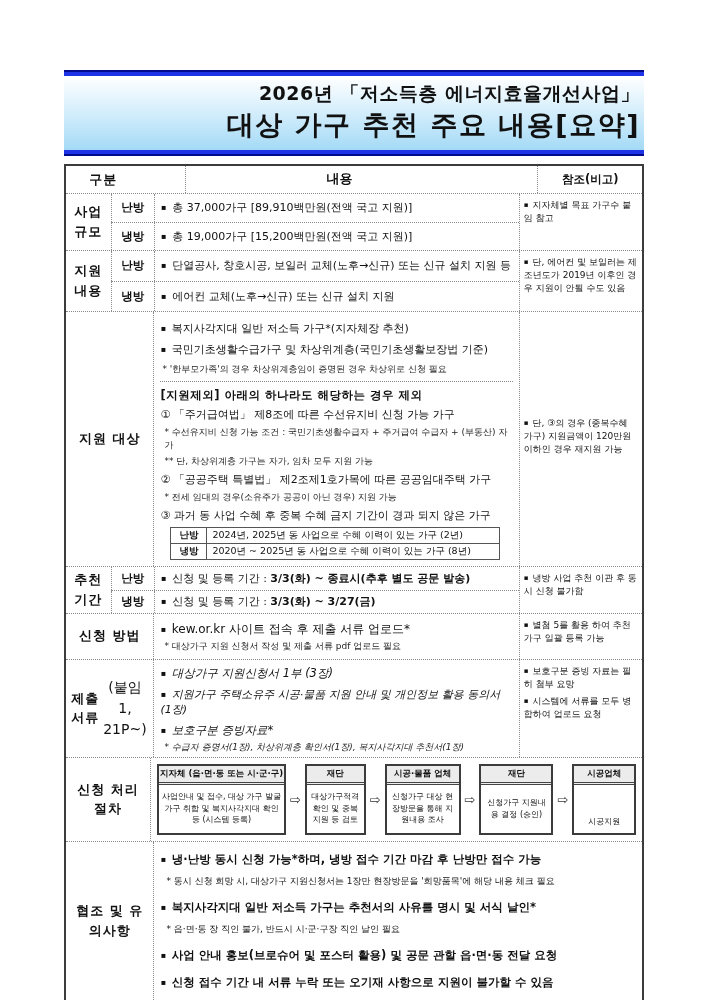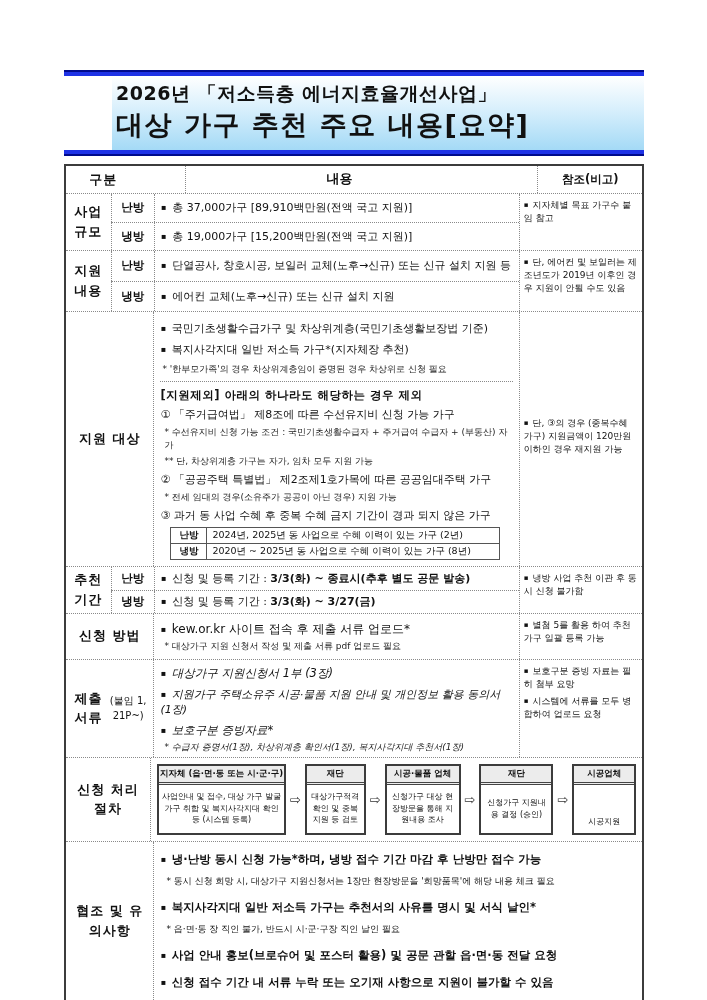--- a/index.html
+++ b/index.html
@@ -8,21 +8,21 @@
     position:relative; width:707px; height:1000px; background:#ffffff;
     font-family:"DejaVu Sans", sans-serif; color:#111;
   }
   .content { position:absolute; left:64px; top:70px; width:580px; }
 
   
   .title-frame { border-top:2px solid #000a8c; border-bottom:2px solid #000a8c; }
   .title-blue  { border-top:4px solid #1e32e6; border-bottom:4px solid #1e32e6; }
   .title-grad  {
     background:linear-gradient(180deg,#ffffff 0%,#d8effc 45%,#a4daf6 100%);
-    text-align:left; padding:5px 4px 7px 4px;margin-left:48px;
+    text-align:right; padding:5px 4px 7px 4px;
   }
   .title-l1 { font-size:19px; font-weight:bold; letter-spacing:0.5px; }
   .title-l2 { font-size:27px; font-weight:bold; letter-spacing:1.5px; }
 
   
   .tbl { margin-top:8px; border:2px solid #3c3c3c; width:580px; }
   .trow { display:flex; border-top:1px dotted #8a8a8a; align-items:stretch; }
   .trow:first-child { border-top:none;gap:44px; }
   .cell { padding:2px 4px; }
   .cc { display:flex; align-items:center; justify-content:center; text-align:center; }
@@ -136,22 +136,22 @@
           </div>
         </div>
         <div class="cell c-ref">
           <div class="note-item">단, 에어컨 및 보일러는 제조년도가 2019년 이후인 경우 지원이 안될 수도 있음</div>
         </div>
       </div>
 
       <div class="trow">
         <div class="cell cc c-cat">지원 대상</div>
         <div class="cell c-main target">
+          <div class="line"><span class="bullet">복지사각지대 일반 저소득 가구*(지자체장 추천)</span></div>
           <div class="line"><span class="bullet">국민기초생활수급가구 및 차상위계층(국민기초생활보장법 기준)</span></div>
-          <div class="line"><span class="bullet">복지사각지대 일반 저소득 가구*(지자체장 추천)</span></div>
           <div class="fn fnline">* '한부모가족'의 경우 차상위계층임이 증명된 경우 차상위로 신청 필요</div>
           <div class="excl">
             <div class="excl-title">[지원제외] 아래의 하나라도 해당하는 경우 제외</div>
             <div class="item">① 「주거급여법」 제8조에 따른 수선유지비 신청 가능 가구</div>
             <div class="fn fnline">* 수선유지비 신청 가능 조건 : 국민기초생활수급자 + 주거급여 수급자 + (부동산) 자가</div>
             <div class="fn fnline">** 단, 차상위계층 가구는 자가, 임차 모두 지원 가능</div>
             <div class="item">② 「공공주택 특별법」 제2조제1호가목에 따른 공공임대주택 가구</div>
             <div class="fn fnline">* 전세 임대의 경우(소유주가 공공이 아닌 경우) 지원 가능</div>
             <div class="item">③ 과거 동 사업 수혜 후 중복 수혜 금지 기간이 경과 되지 않은 가구</div>
             <table class="hist">
@@ -201,21 +201,21 @@
           <div class="fn" style="margin-left:4px;">* 대상가구 지원 신청서 작성 및 제출 서류 pdf 업로드 필요</div>
         </div>
         <div class="cell c-ref">
           <div class="note-item">별첨 5를 활용 하여 추천 가구 일괄 등록 가능</div>
         </div>
       </div>
 
       <div class="trow r-docs">
         <div class="cell cc c-cat" style="">
           <div>제출 서류</div>
-          <div style="font-size:10px; font-weight:normal; letter-spacing:0;">(붙임 1, 21P~)</div>
+          <div style="font-size:14px; font-weight:normal; letter-spacing:0;">(붙임 1, 21P~)</div>
         </div>
         <div class="cell c-main" style="display:flex; flex-direction:column; justify-content:flex-start;font-style:italic;">
           <div style="font-size:11.5px; margin:3px 0;"><span class="bullet">대상가구 지원신청서 1부 (3장)</span></div>
           <div style="font-size:11px; margin:3px 0;"><span class="bullet">지원가구 주택소유주 시공·물품 지원 안내 및 개인정보 활용 동의서 (1장)</span></div>
           <div style="font-size:11.5px; margin:3px 0;"><span class="bullet">보호구분 증빙자료*</span></div>
           <div class="fn" style="margin-left:4px;">* 수급자 증명서(1장), 차상위계층 확인서(1장), 복지사각지대 추천서(1장)</div>
         </div>
         <div class="cell c-ref">
           <div class="note-item">보호구분 증빙 자료는 필히 첨부 요망</div>
           <div class="note-item">시스템에 서류를 모두 병합하여 업로드 요청</div>

